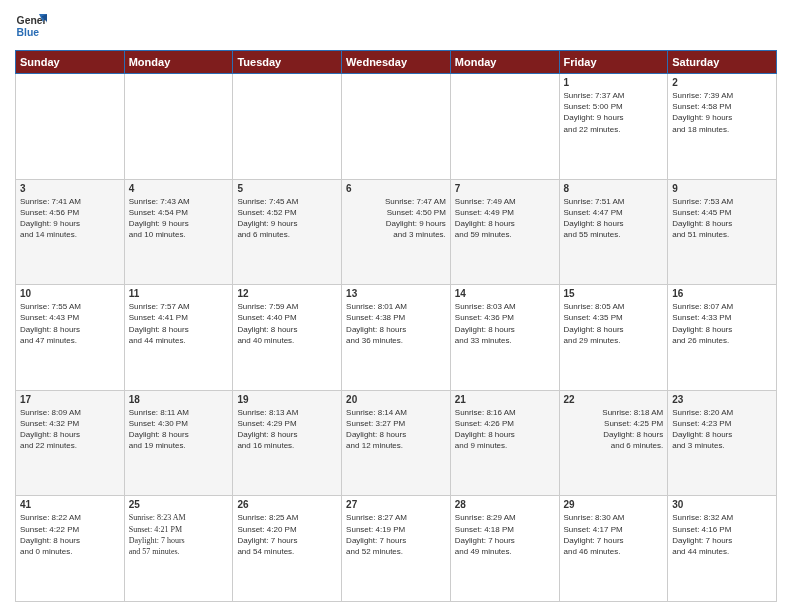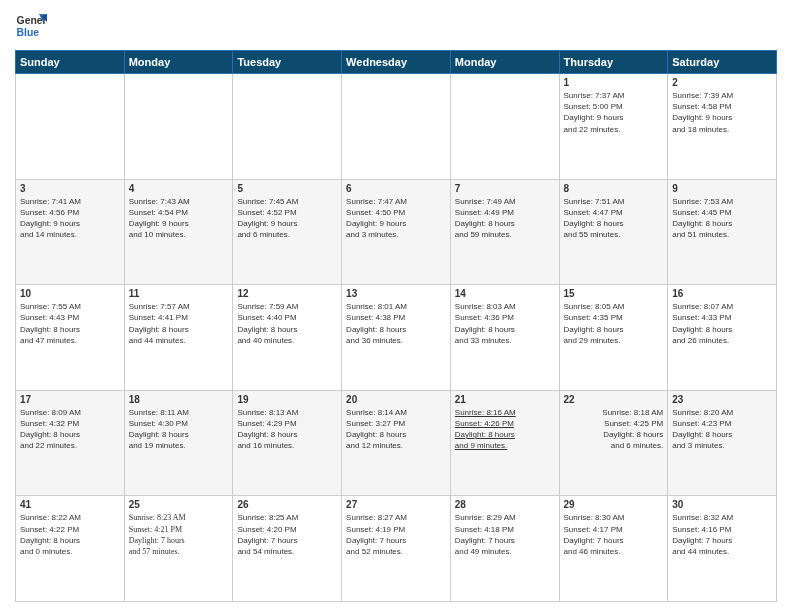--- a/index.html
+++ b/index.html
@@ -45,21 +45,21 @@
       font-size: 14px;
       color: #555;
     }
     table {
       width: 100%;
       border-collapse: collapse;
       flex: 1;
       table-layout: fixed;
     }
     thead tr th {
-      background: #0c4a6e;
+      background: #7f1d1d;
       color: #fff;
       font-size: 11px;
       font-weight: bold;
       padding: 5px 4px;
       text-align: left;
       border: 1px solid #2a6db5;
     }
     tbody tr td {
       border: 1px solid #ccc;
       vertical-align: top;
@@ -106,21 +106,21 @@
   </div>
 
   <table>
     <thead>
       <tr>
       <th>Sunday</th>
           <th>Monday</th>
           <th>Tuesday</th>
           <th>Wednesday</th>
           <th>Monday</th>
-          <th>Thursday</th>
+          <th>Friday</th>
           <th>Saturday</th>
         </tr>
     </thead>
     <tbody id="calendar-body">
     <tr>
           <td class="empty-cell"></td>
           <td class="empty-cell"></td>
           <td class="empty-cell"></td>
           <td class="empty-cell"></td>
           <td class="empty-cell"></td>
@@ -156,21 +156,21 @@
           </td>
           <td>
             <div class="day-num">5</div>
             <div class="day-info" style="white-space: pre-line;">Sunrise: 7:45 AM
 Sunset: 4:52 PM
 Daylight: 9 hours
 and 6 minutes.</div>
           </td>
           <td>
             <div class="day-num">6</div>
-            <div class="day-info" style="white-space: pre-line;">Sunrise: 7:47 AM
+            <div class="day-info" style="white-space: pre-line; text-align: right;">Sunrise: 7:47 AM
 Sunset: 4:50 PM
 Daylight: 9 hours
 and 3 minutes.</div>
           </td>
           <td>
             <div class="day-num">7</div>
             <div class="day-info" style="white-space: pre-line;">Sunrise: 7:49 AM
 Sunset: 4:49 PM
 Daylight: 8 hours
 and 59 minutes.</div>
@@ -265,21 +265,21 @@
           </td>
           <td>
             <div class="day-num">20</div>
             <div class="day-info" style="white-space: pre-line;">Sunrise: 8:14 AM
 Sunset: 3:27 PM
 Daylight: 8 hours
 and 12 minutes.</div>
           </td>
           <td>
             <div class="day-num">21</div>
-            <div class="day-info" style="white-space: pre-line; text-decoration: underline;">Sunrise: 8:16 AM
+            <div class="day-info" style="white-space: pre-line;">Sunrise: 8:16 AM
 Sunset: 4:26 PM
 Daylight: 8 hours
 and 9 minutes.</div>
           </td>
           <td>
             <div class="day-num">22</div>
             <div class="day-info" style="white-space: pre-line; text-align: right;">Sunrise: 8:18 AM
 Sunset: 4:25 PM
 Daylight: 8 hours
 and 6 minutes.</div>

